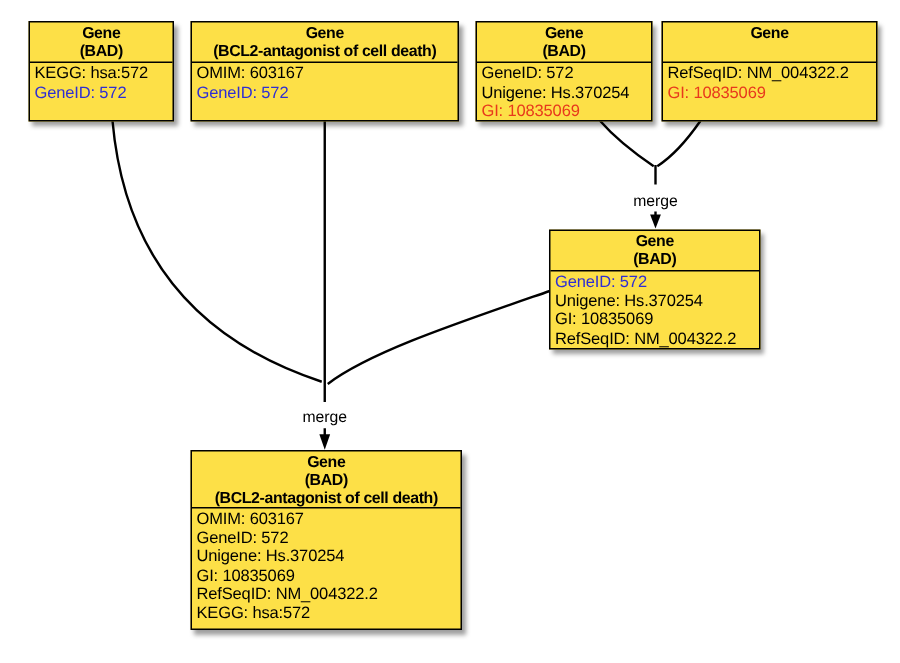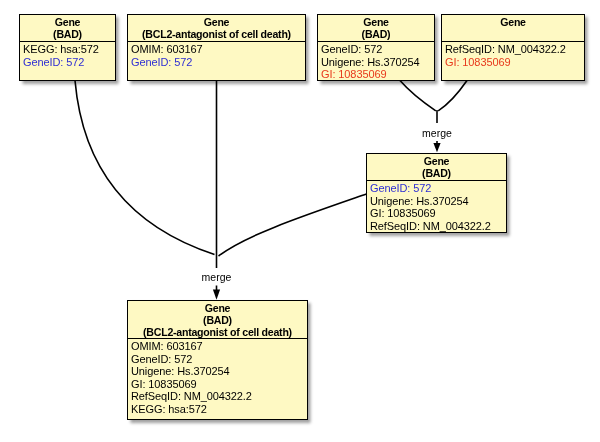--- a/index.html
+++ b/index.html
@@ -2,21 +2,21 @@
 <html><head>
 <meta charset="utf-8">
 <style>
   html,body{margin:0;padding:0;background:#ffffff;}
   #canvas{
     position:relative;width:600px;height:442px;background:#ffffff;overflow:hidden;
     font-family:"Liberation Sans",sans-serif;
   }
   #edges{position:absolute;left:0;top:0;width:600px;height:442px;z-index:0;}
   .node{
-    position:absolute;box-sizing:border-box;background:#fef9c3;
+    position:absolute;box-sizing:border-box;background:#fde047;
     border:1.7px solid #000;z-index:1;
     box-shadow:2.5px 3px 3px rgba(0,0,0,0.38);
   }
   .node .hd{
     border-bottom:1.4px solid #000;
     font-weight:bold;font-size:10.6px;line-height:12px;
     text-align:center;padding:1px 1px 0 1px;min-height:25px;
     letter-spacing:-0.25px;white-space:nowrap;
   }
   .node .bd{

